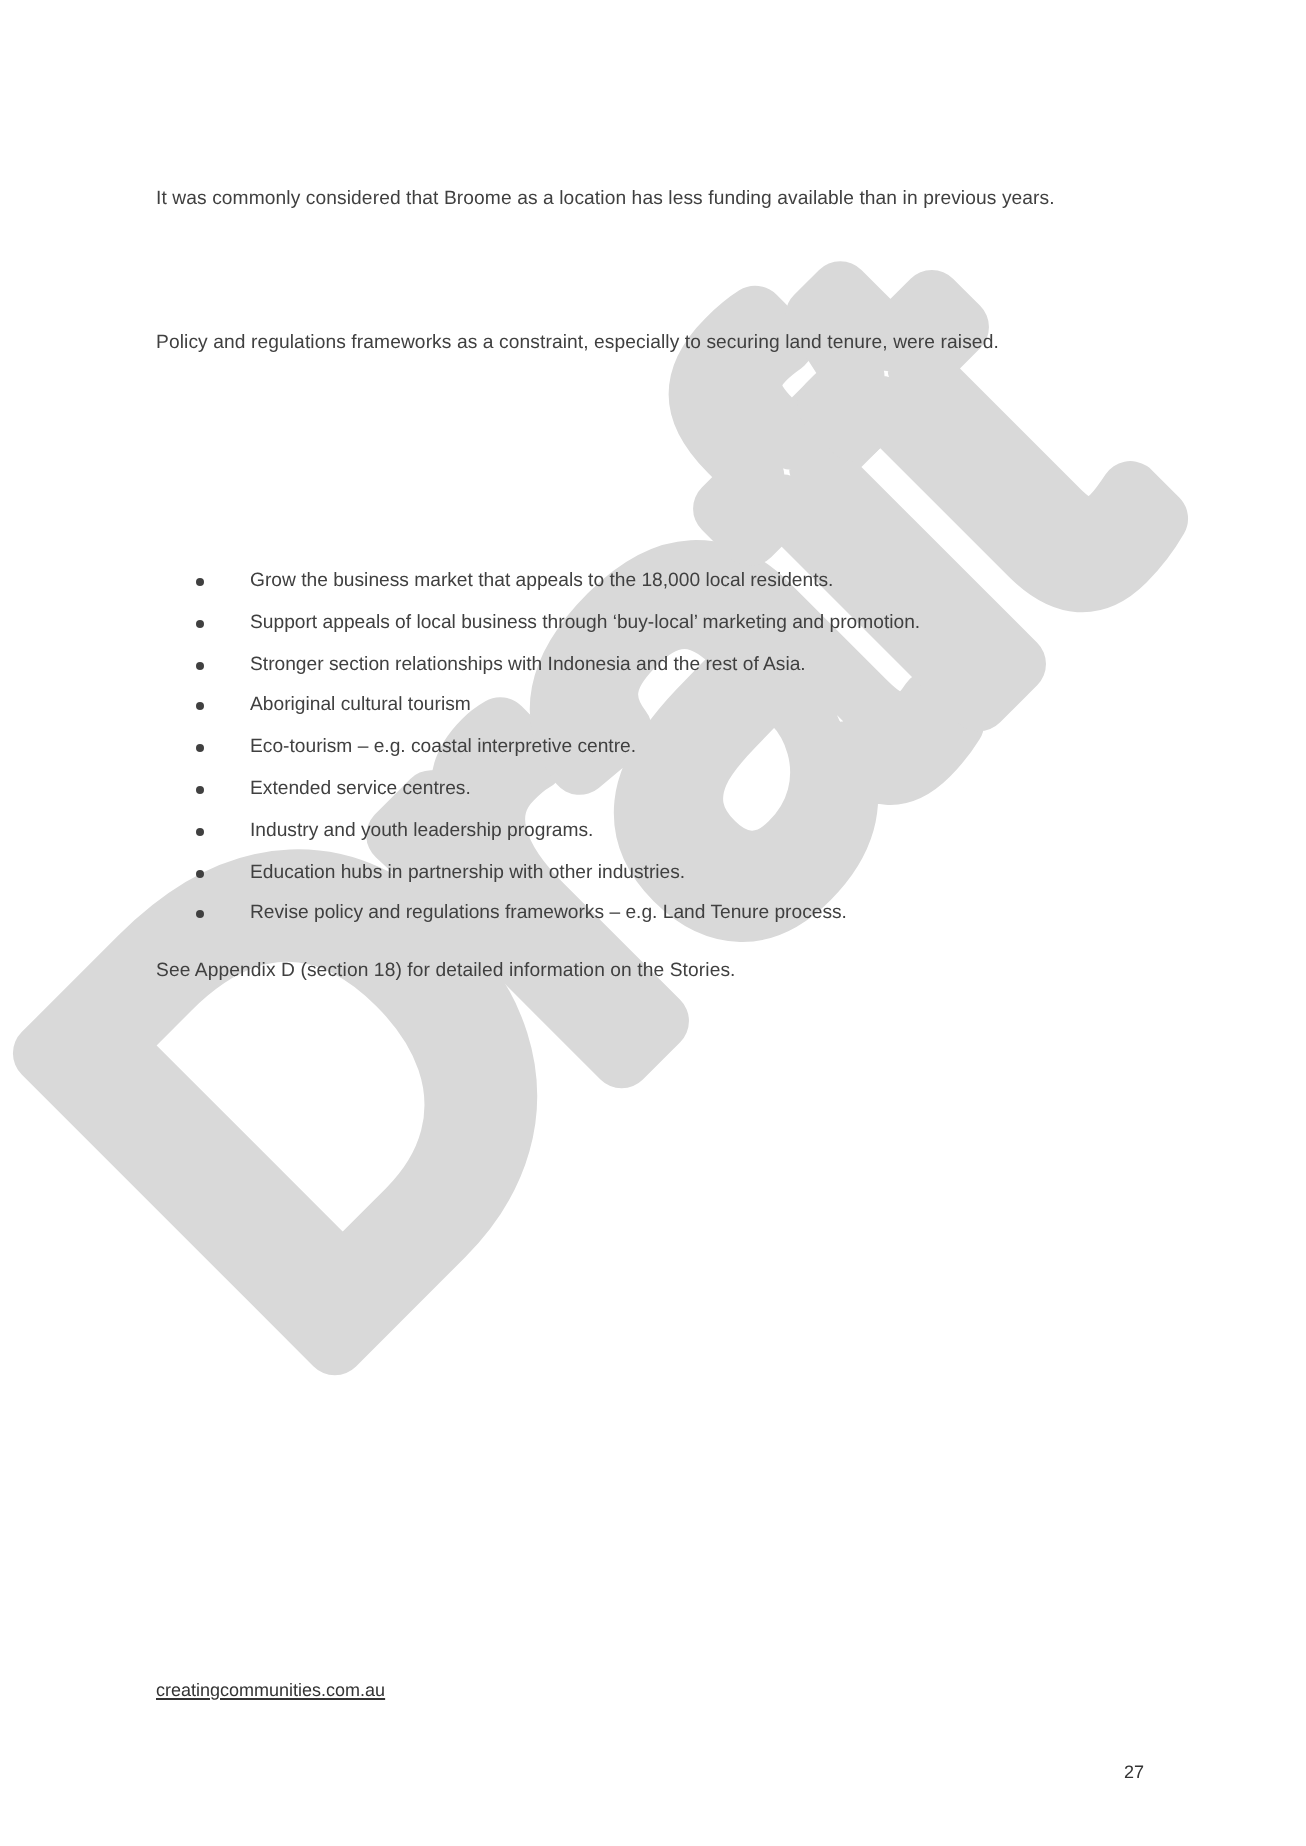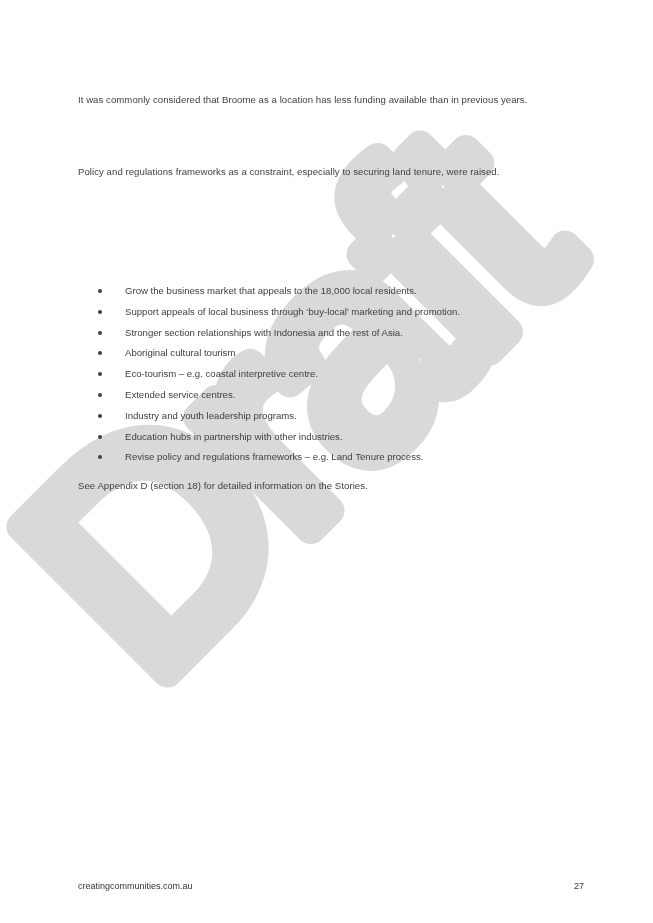--- a/index.html
+++ b/index.html
@@ -91,27 +91,28 @@
       background: #404040;
     }
     .bullets .txt {
       position: absolute;
       left: 47px;
       top: 0;
     }
     .footer-left {
       position: absolute;
       left: 78px;
-      top: 881px;
+      top: 840px;
       font-size: 9px;
       color: #333333;
+      text-decoration: underline;
     }
     .footer-right {
       position: absolute;
-      left: 574px;
+      left: 562px;
       top: 881px;
       font-size: 9px;
       color: #333333;
       text-align: right;
     }
   </style>
 </head>
 <body>
 
 <div class="page">

